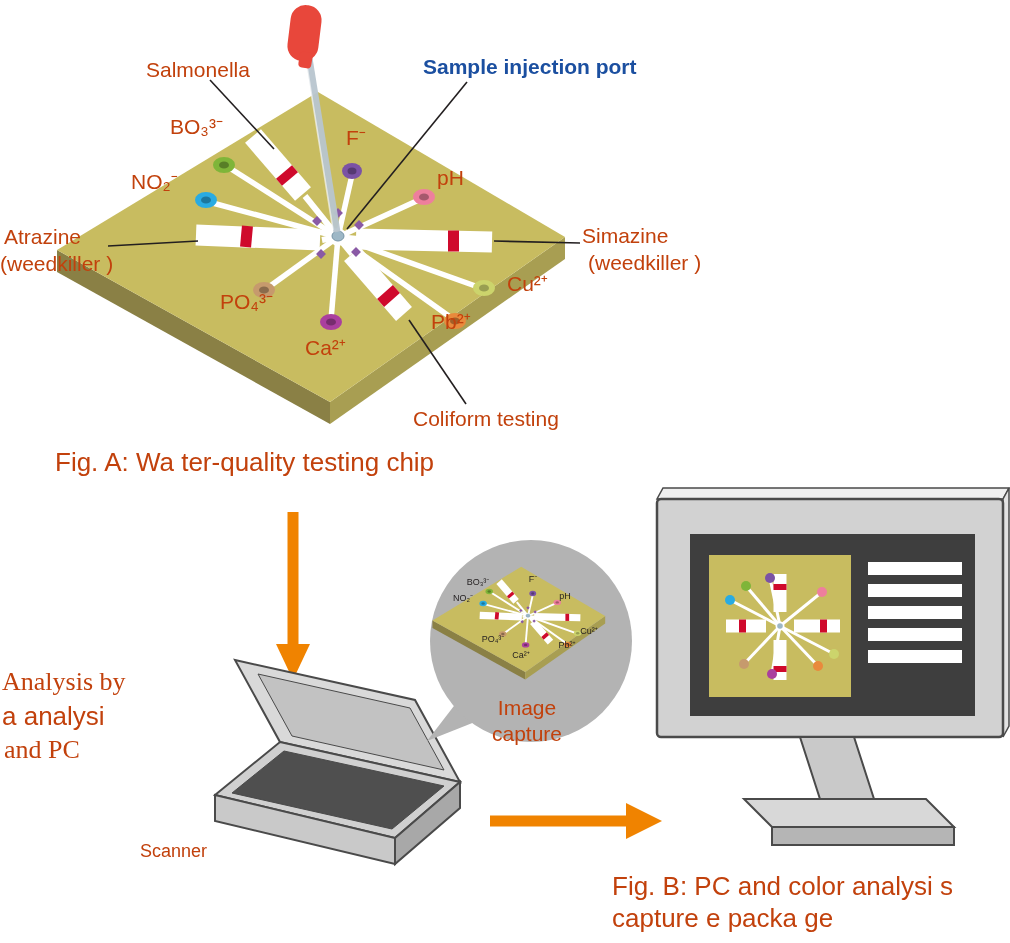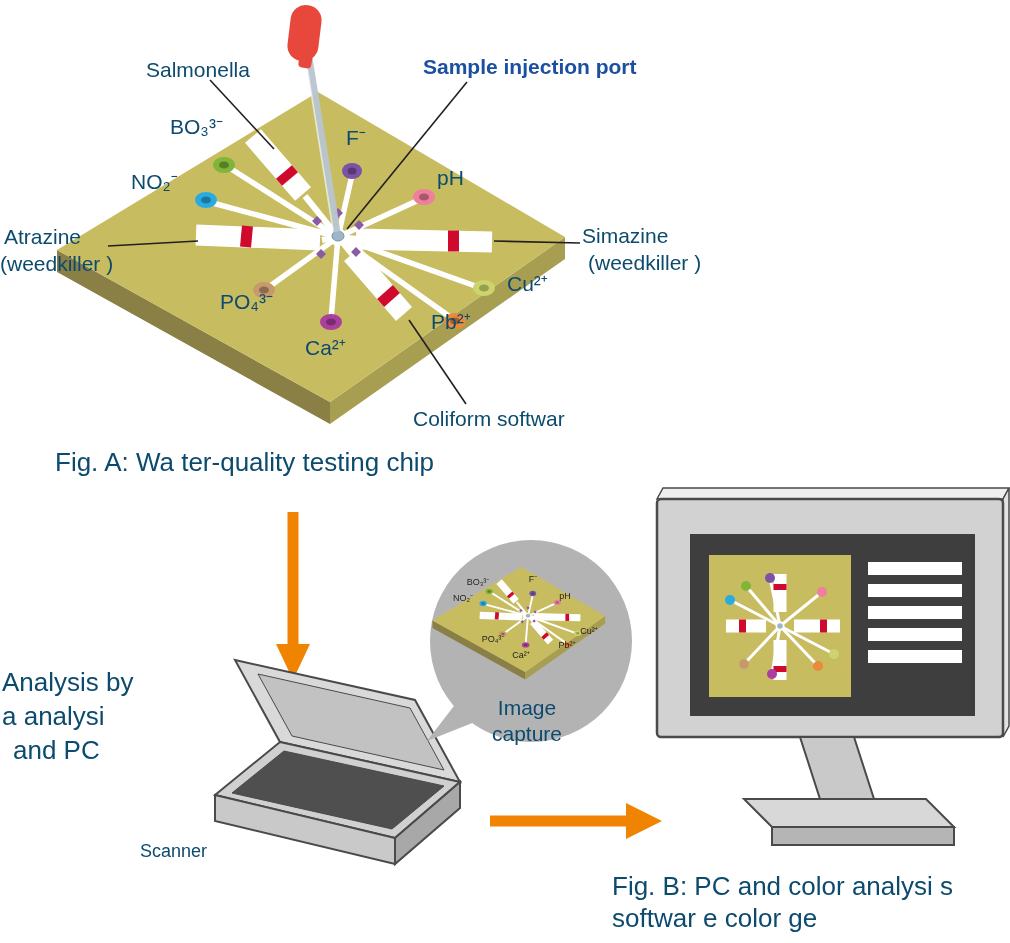--- a/index.html
+++ b/index.html
@@ -1,20 +1,20 @@
 <!DOCTYPE html>
 <html><head>
 <meta charset="utf-8">
 <title>Diagram</title>
 <style>
   html,body{margin:0;padding:0;background:#ffffff;}
   #stage{position:relative;width:1010px;height:943px;background:#ffffff;overflow:hidden;
          font-family:"Liberation Sans",sans-serif;color:#231f20;}
   #art{position:absolute;left:0;top:0;}
-  .lbl{position:absolute;white-space:nowrap;font-size:21px;line-height:1.1;color:#0c4a6e;}
+  .lbl{position:absolute;white-space:nowrap;font-size:21px;line-height:1.1;color:#c2410c;}
   .lbl.big{font-size:26px;}
   .lbl.blue{color:#1b4fa0;font-weight:bold;}
   .lbl.center{transform:translateX(-50%);}
   .lbl.mid{font-size:18px;}
 </style>
 </head>
 <body>
 
 <div id="stage">
 
@@ -218,29 +218,29 @@
 <div class="lbl" style="left:131px;top:170px;">NO₂⁻</div>
 <div class="lbl" style="left:437px;top:166px;">pH</div>
 <div class="lbl" style="left:4px;top:225px;">Atrazine</div>
 <div class="lbl" style="left:0px;top:252px;">(weedkiller )</div>
 <div class="lbl" style="left:582px;top:224px;">Simazine</div>
 <div class="lbl" style="left:588px;top:251px;">(weedkiller )</div>
 <div class="lbl" style="left:220px;top:290px;">PO₄³⁻</div>
 <div class="lbl" style="left:507px;top:272px;">Cu²⁺</div>
 <div class="lbl" style="left:305px;top:336px;">Ca²⁺</div>
 <div class="lbl" style="left:431px;top:310px;">Pb²⁺</div>
-<div class="lbl" style="left:413px;top:407px;">Coliform softwar</div>
+<div class="lbl" style="left:413px;top:407px;">Coliform testing</div>
 
 <div class="lbl big" style="left:55px;top:448px;">Fig. A:  Wa ter-quality testing chip</div>
 
-<div class="lbl big" style="left:2px;top:668px;">Analysis by</div>
+<div class="lbl big" style="left:2px;top:668px;font-family:Liberation Serif, serif;">Analysis by</div>
 <div class="lbl big" style="left:2px;top:702px;">a analysi</div>
-<div class="lbl big" style="left:13px;top:736px;">and PC</div>
+<div class="lbl big" style="left:4px;top:736px;font-family:Liberation Serif, serif;">and PC</div>
 
 <div class="lbl mid" style="left:140px;top:842px;">Scanner</div>
 
 <div class="lbl center" style="left:527px;top:696px;">Image</div>
 <div class="lbl center" style="left:527px;top:722px;">capture</div>
 
 <div class="lbl big" style="left:612px;top:872px;">Fig. B: PC and color analysi s</div>
-<div class="lbl big" style="left:612px;top:904px;">softwar e color ge</div>
+<div class="lbl big" style="left:612px;top:904px;">capture e packa ge</div>
 
 </div>
 
 </body></html>

